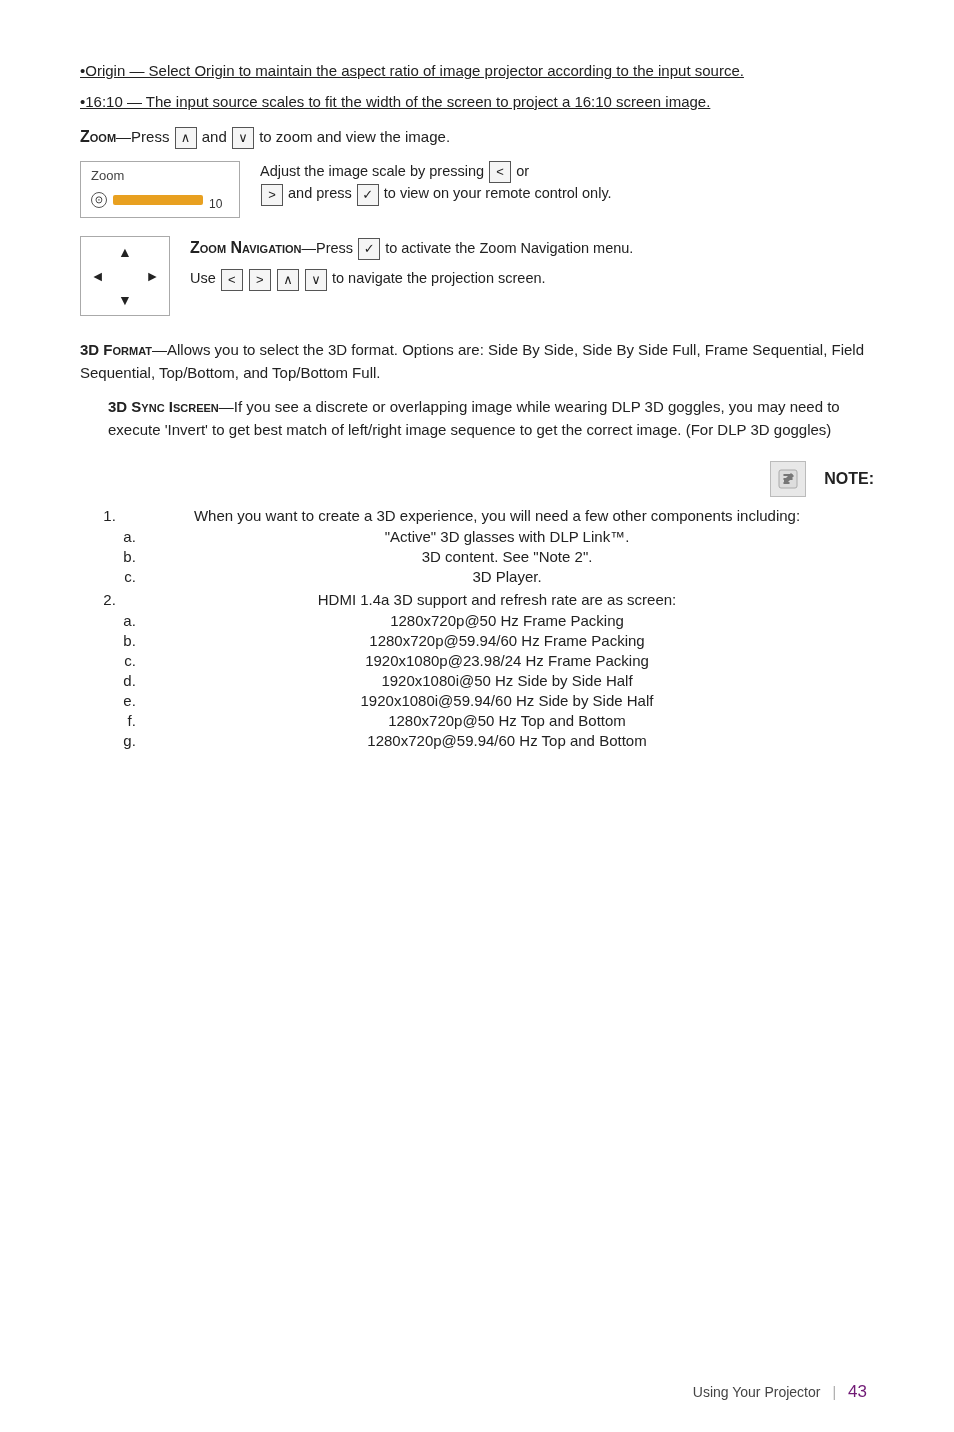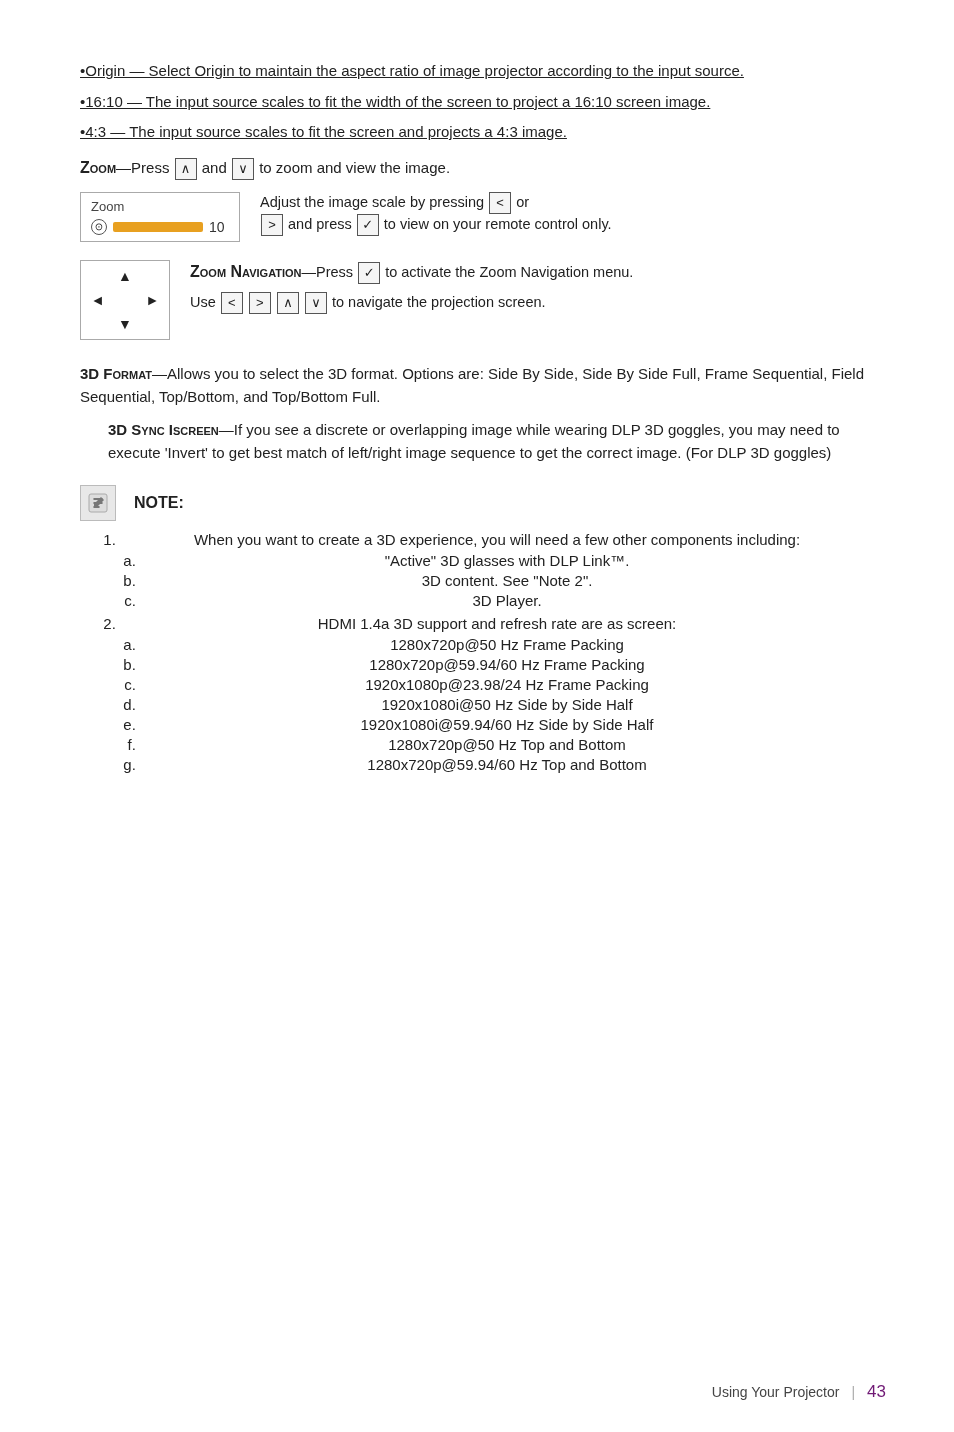--- a/index.html
+++ b/index.html
@@ -62,22 +62,23 @@
       display: flex; align-items:center; justify-content:center;
       font-size: 10px;
     }
     .zoom-bar {
       width: 90px;
       height: 10px;
       background: #e8a020;
       border-radius: 2px;
     }
     .zoom-number {
-      font-size: 14px;
+      font-size: 12px;
       color: #333;
+      margin-top: 9px;
     }
     .zoom-desc {
       font-size: 14.5px;
       line-height: 1.5;
       flex: 1;
     }
     .nav-box {
       border: 1px solid #aaa;
       width: 90px;
       height: 80px;
@@ -117,20 +118,21 @@
       line-height: 1.55;
     }
     .note-section {
       margin: 20px 0 10px 0;
     }
     .note-header {
       display: flex;
       align-items: center;
       gap: 18px;
       margin-bottom: 10px;
+      justify-content: flex-end;
     }
     .note-icon {
       width: 36px;
       height: 36px;
       background: #e8e8e8;
       border: 1px solid #bbb;
       display: flex;
       align-items: center;
       justify-content: center;
       font-size: 18px;
@@ -159,21 +161,21 @@
       list-style-type: lower-alpha;
       margin-left: 20px;
       margin-top: 4px;
     }
     .note-list ol ol li {
       margin-bottom: 3px;
     }
     .footer {
       position: absolute;
       bottom: 30px;
-      right: 68px;
+      right: 87px;
       display: flex;
       align-items: center;
       gap: 12px;
       font-size: 14px;
       color: #444;
     }
     .footer-divider {
       color: #aaa;
     }
     .footer-page {
@@ -188,21 +190,20 @@
     }
   </style>
 </head>
 <body>
 
 <div class="page">
 
   <div class="bullet-section">
     <p>•Origin — Select Origin to maintain the aspect ratio of image projector according to the input source.</p>
     <p>•16:10 — The input source scales to fit the width of the screen to project a 16:10 screen image.</p>
-    <p>•4:3 — The input source scales to fit the screen and projects a 4:3 image.</p>
   </div>
 
   <div style="margin: 14px 0 12px 0; font-size: 15px;">
     <span class="small-caps">Zoom</span><span>—Press</span>
     <span class="btn-icon">∧</span>
     <span> and </span>
     <span class="btn-icon">∨</span>
     <span>to zoom and view the image.</span>
   </div>
 

